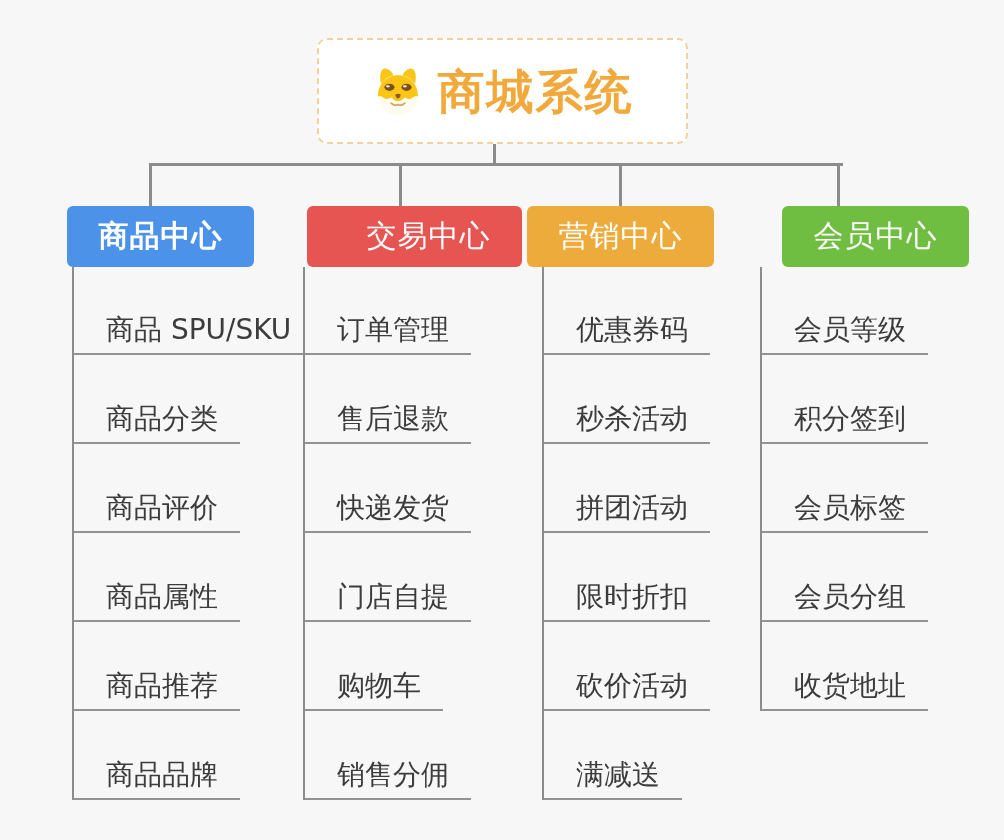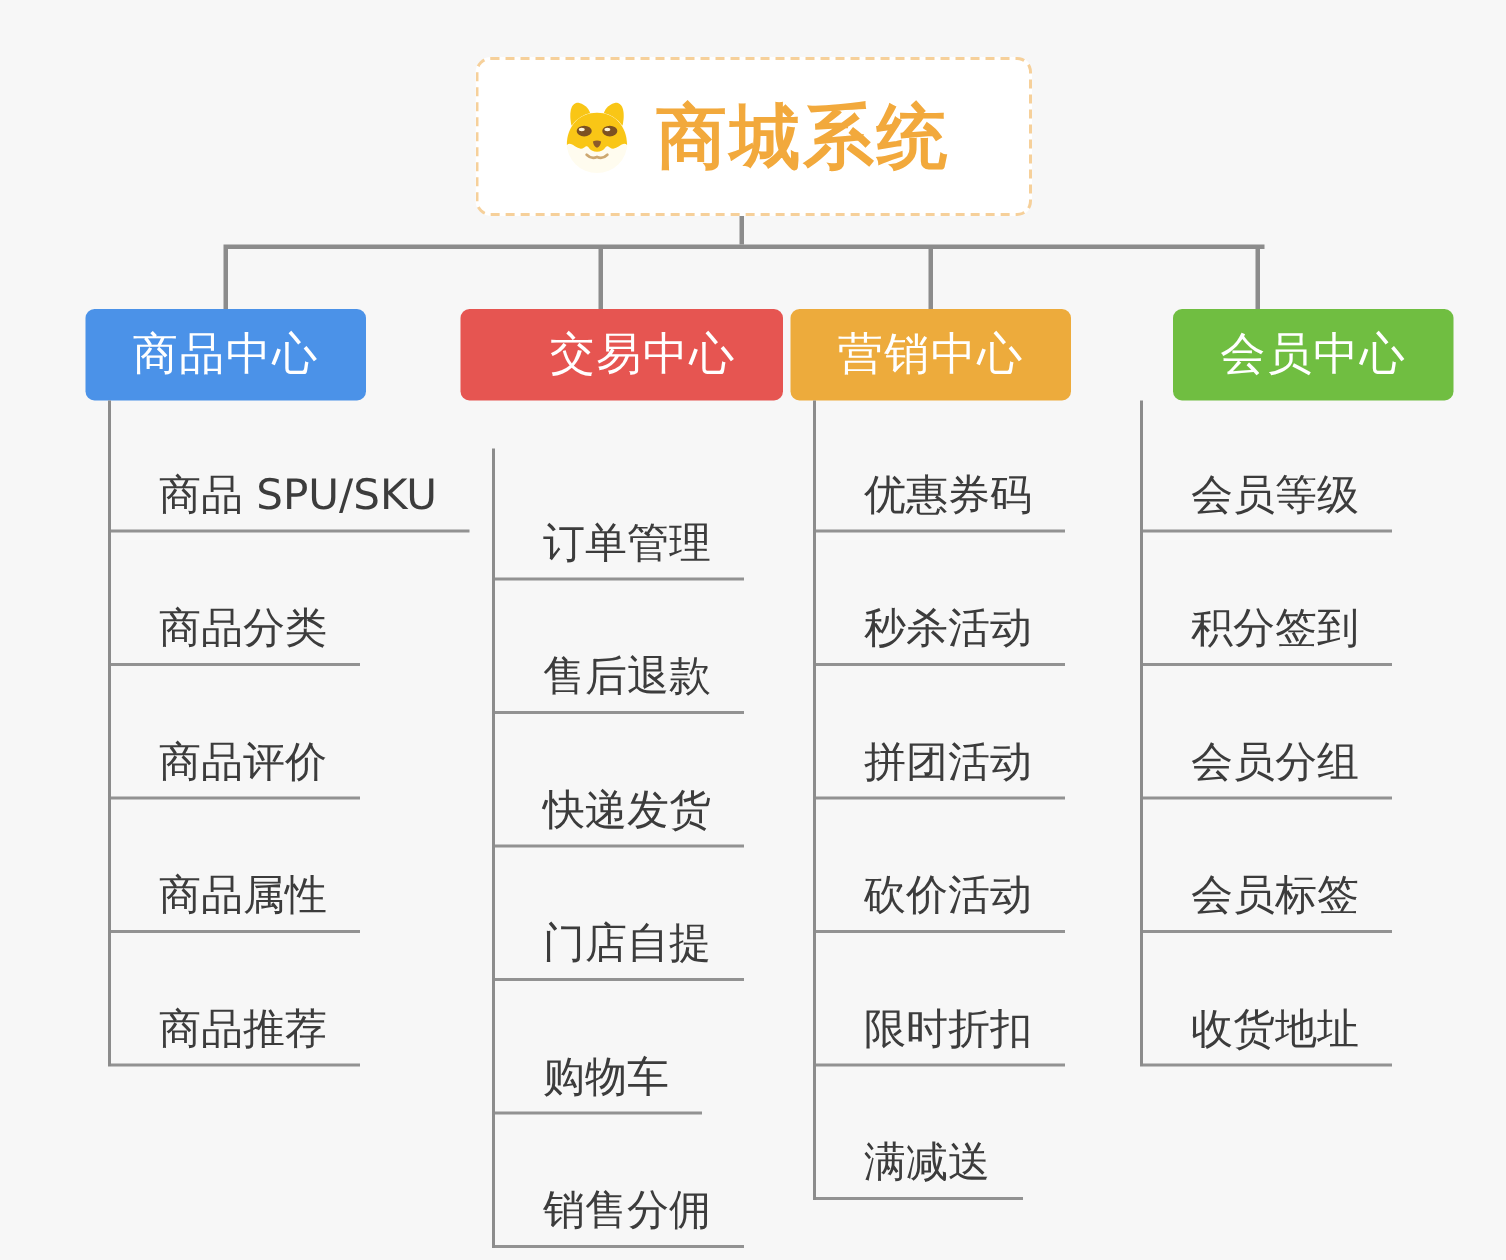--- a/index.html
+++ b/index.html
@@ -107,41 +107,44 @@
       </svg>
     </span>
     <span class="root-title">商城系统</span>
   </div>
 
   <div class="conn root-stub"></div>
   <div class="conn h-line"></div>
 
   <div id="branches">
       <div class="conn branch-drop" style="left: 149px;"></div>
-      <div class="branch-box" style="left: 57px; background: rgb(75, 146, 232);">商品中心</div>
+      <div class="branch-box" style="left: 67px; background: rgb(75, 146, 232); font-weight: bold;">商品中心</div>
       <div class="branch-col" style="left: 72px;">
         <div class="branch-item">
           <div class="item-label">商品 SPU/SKU</div>
         </div>
         <div class="branch-item">
           <div class="item-label">商品分类</div>
         </div>
         <div class="branch-item">
           <div class="item-label">商品评价</div>
         </div>
         <div class="branch-item">
           <div class="item-label">商品属性</div>
         </div>
         <div class="branch-item">
           <div class="item-label">商品推荐</div>
+        </div>
+        <div class="branch-item">
+          <div class="item-label">商品品牌</div>
         </div>
       </div>
       <div class="conn branch-drop" style="left: 399px;"></div>
       <div class="branch-box" style="left: 307px; background: rgb(230, 85, 81); padding-left: 28px;">交易中心</div>
-      <div class="branch-col" style="left: 328px; margin-top: 32px;">
+      <div class="branch-col" style="left: 303px;">
         <div class="branch-item">
           <div class="item-label">订单管理</div>
         </div>
         <div class="branch-item">
           <div class="item-label">售后退款</div>
         </div>
         <div class="branch-item">
           <div class="item-label">快递发货</div>
         </div>
         <div class="branch-item">
@@ -160,43 +163,43 @@
         <div class="branch-item">
           <div class="item-label">优惠券码</div>
         </div>
         <div class="branch-item">
           <div class="item-label">秒杀活动</div>
         </div>
         <div class="branch-item">
           <div class="item-label">拼团活动</div>
         </div>
         <div class="branch-item">
+          <div class="item-label">限时折扣</div>
+        </div>
+        <div class="branch-item">
           <div class="item-label">砍价活动</div>
-        </div>
-        <div class="branch-item">
-          <div class="item-label">限时折扣</div>
         </div>
         <div class="branch-item">
           <div class="item-label">满减送</div>
         </div>
       </div>
       <div class="conn branch-drop" style="left: 837px;"></div>
       <div class="branch-box" style="left: 782px; background: rgb(112, 190, 65);">会员中心</div>
       <div class="branch-col" style="left: 760px;">
         <div class="branch-item">
           <div class="item-label">会员等级</div>
         </div>
         <div class="branch-item">
           <div class="item-label">积分签到</div>
         </div>
         <div class="branch-item">
+          <div class="item-label">会员标签</div>
+        </div>
+        <div class="branch-item">
           <div class="item-label">会员分组</div>
         </div>
         <div class="branch-item">
-          <div class="item-label">会员标签</div>
-        </div>
-        <div class="branch-item">
           <div class="item-label">收货地址</div>
         </div>
       </div>
     </div>
 
 </div>
 
 </body></html>

